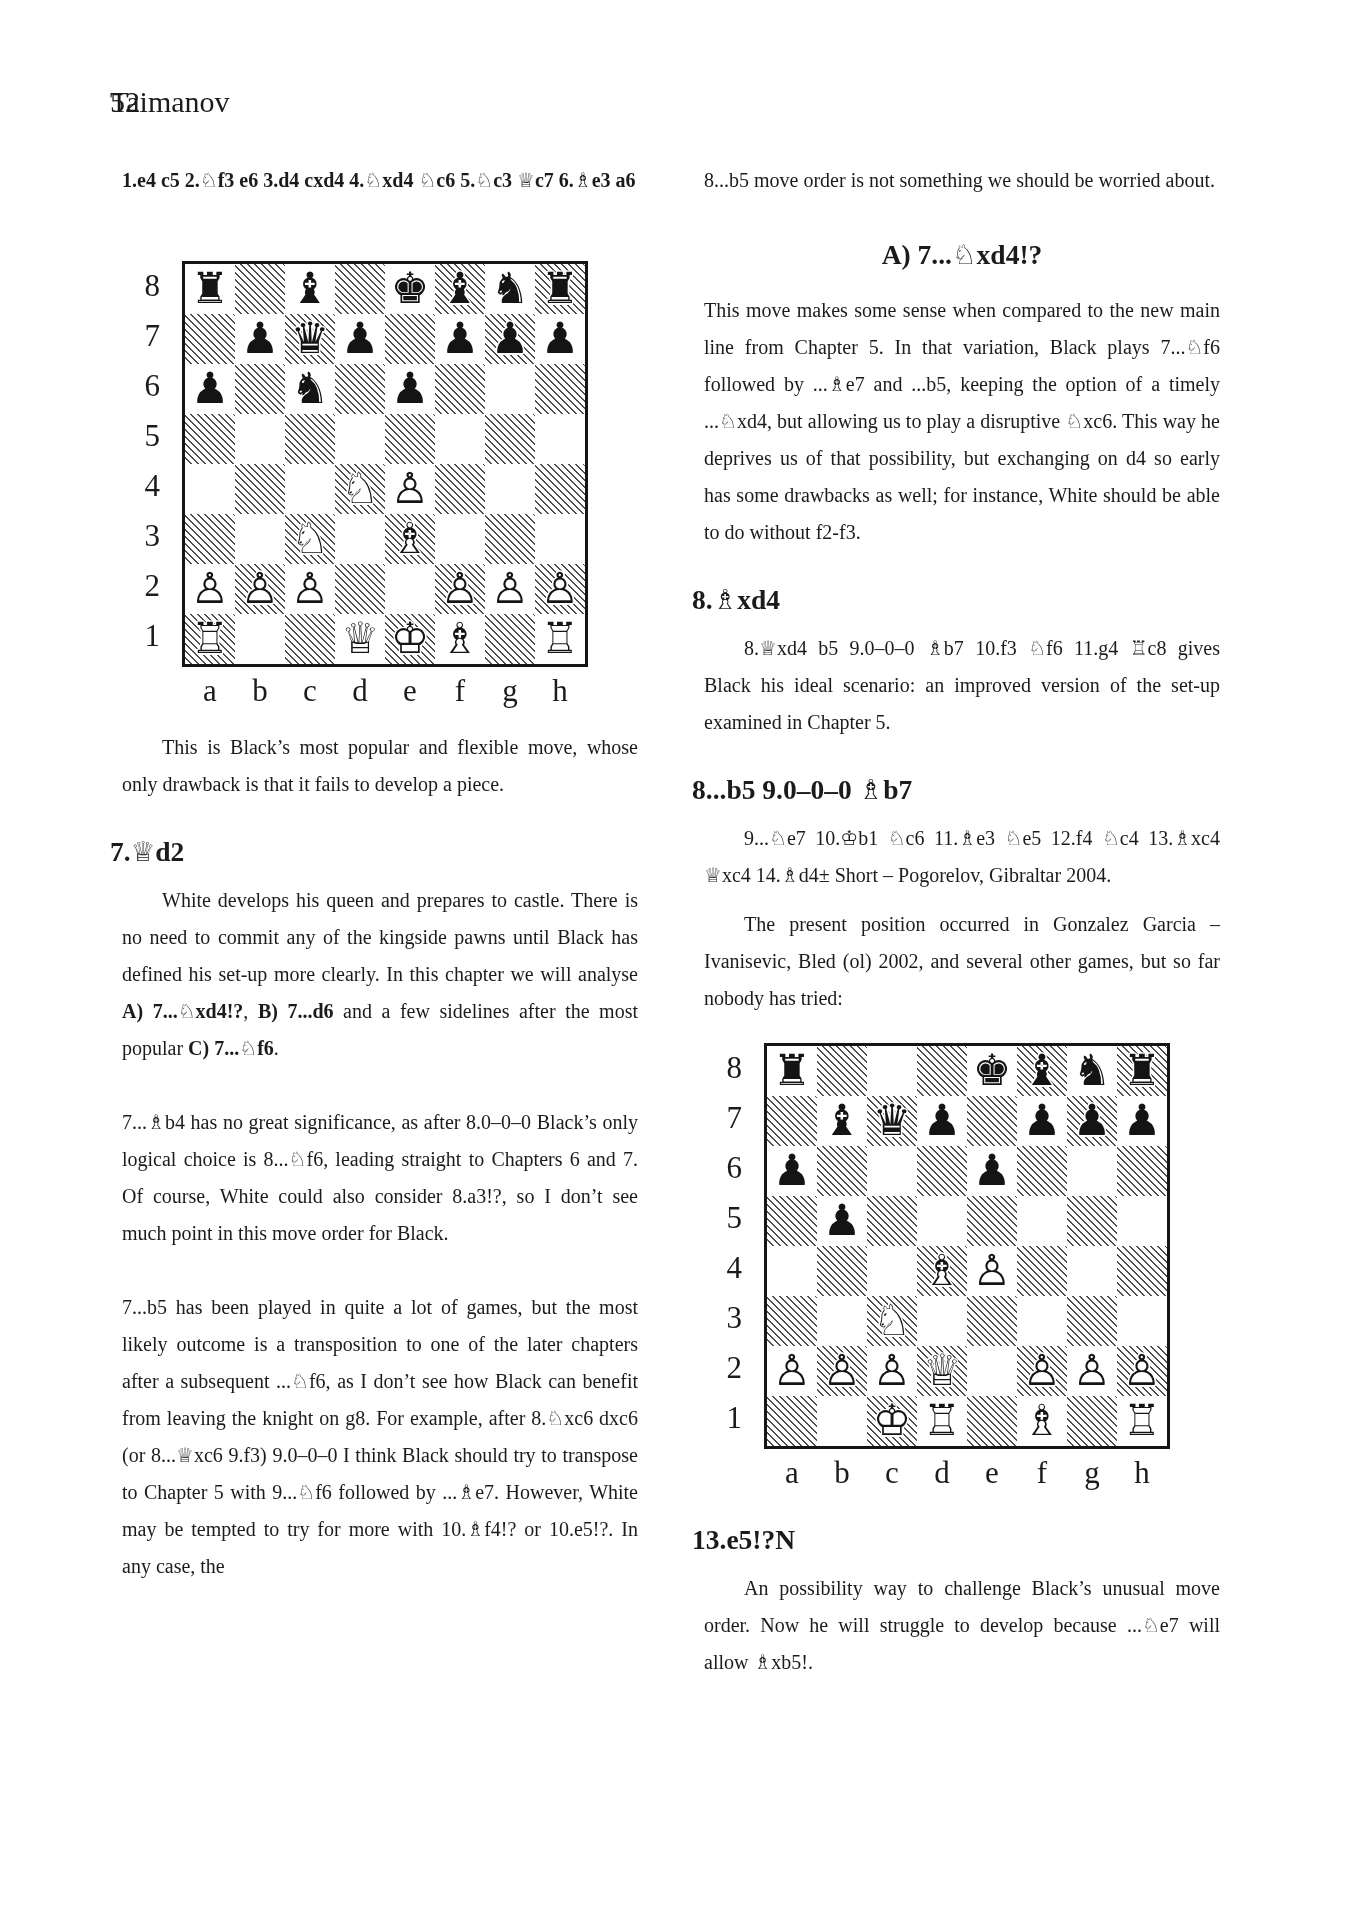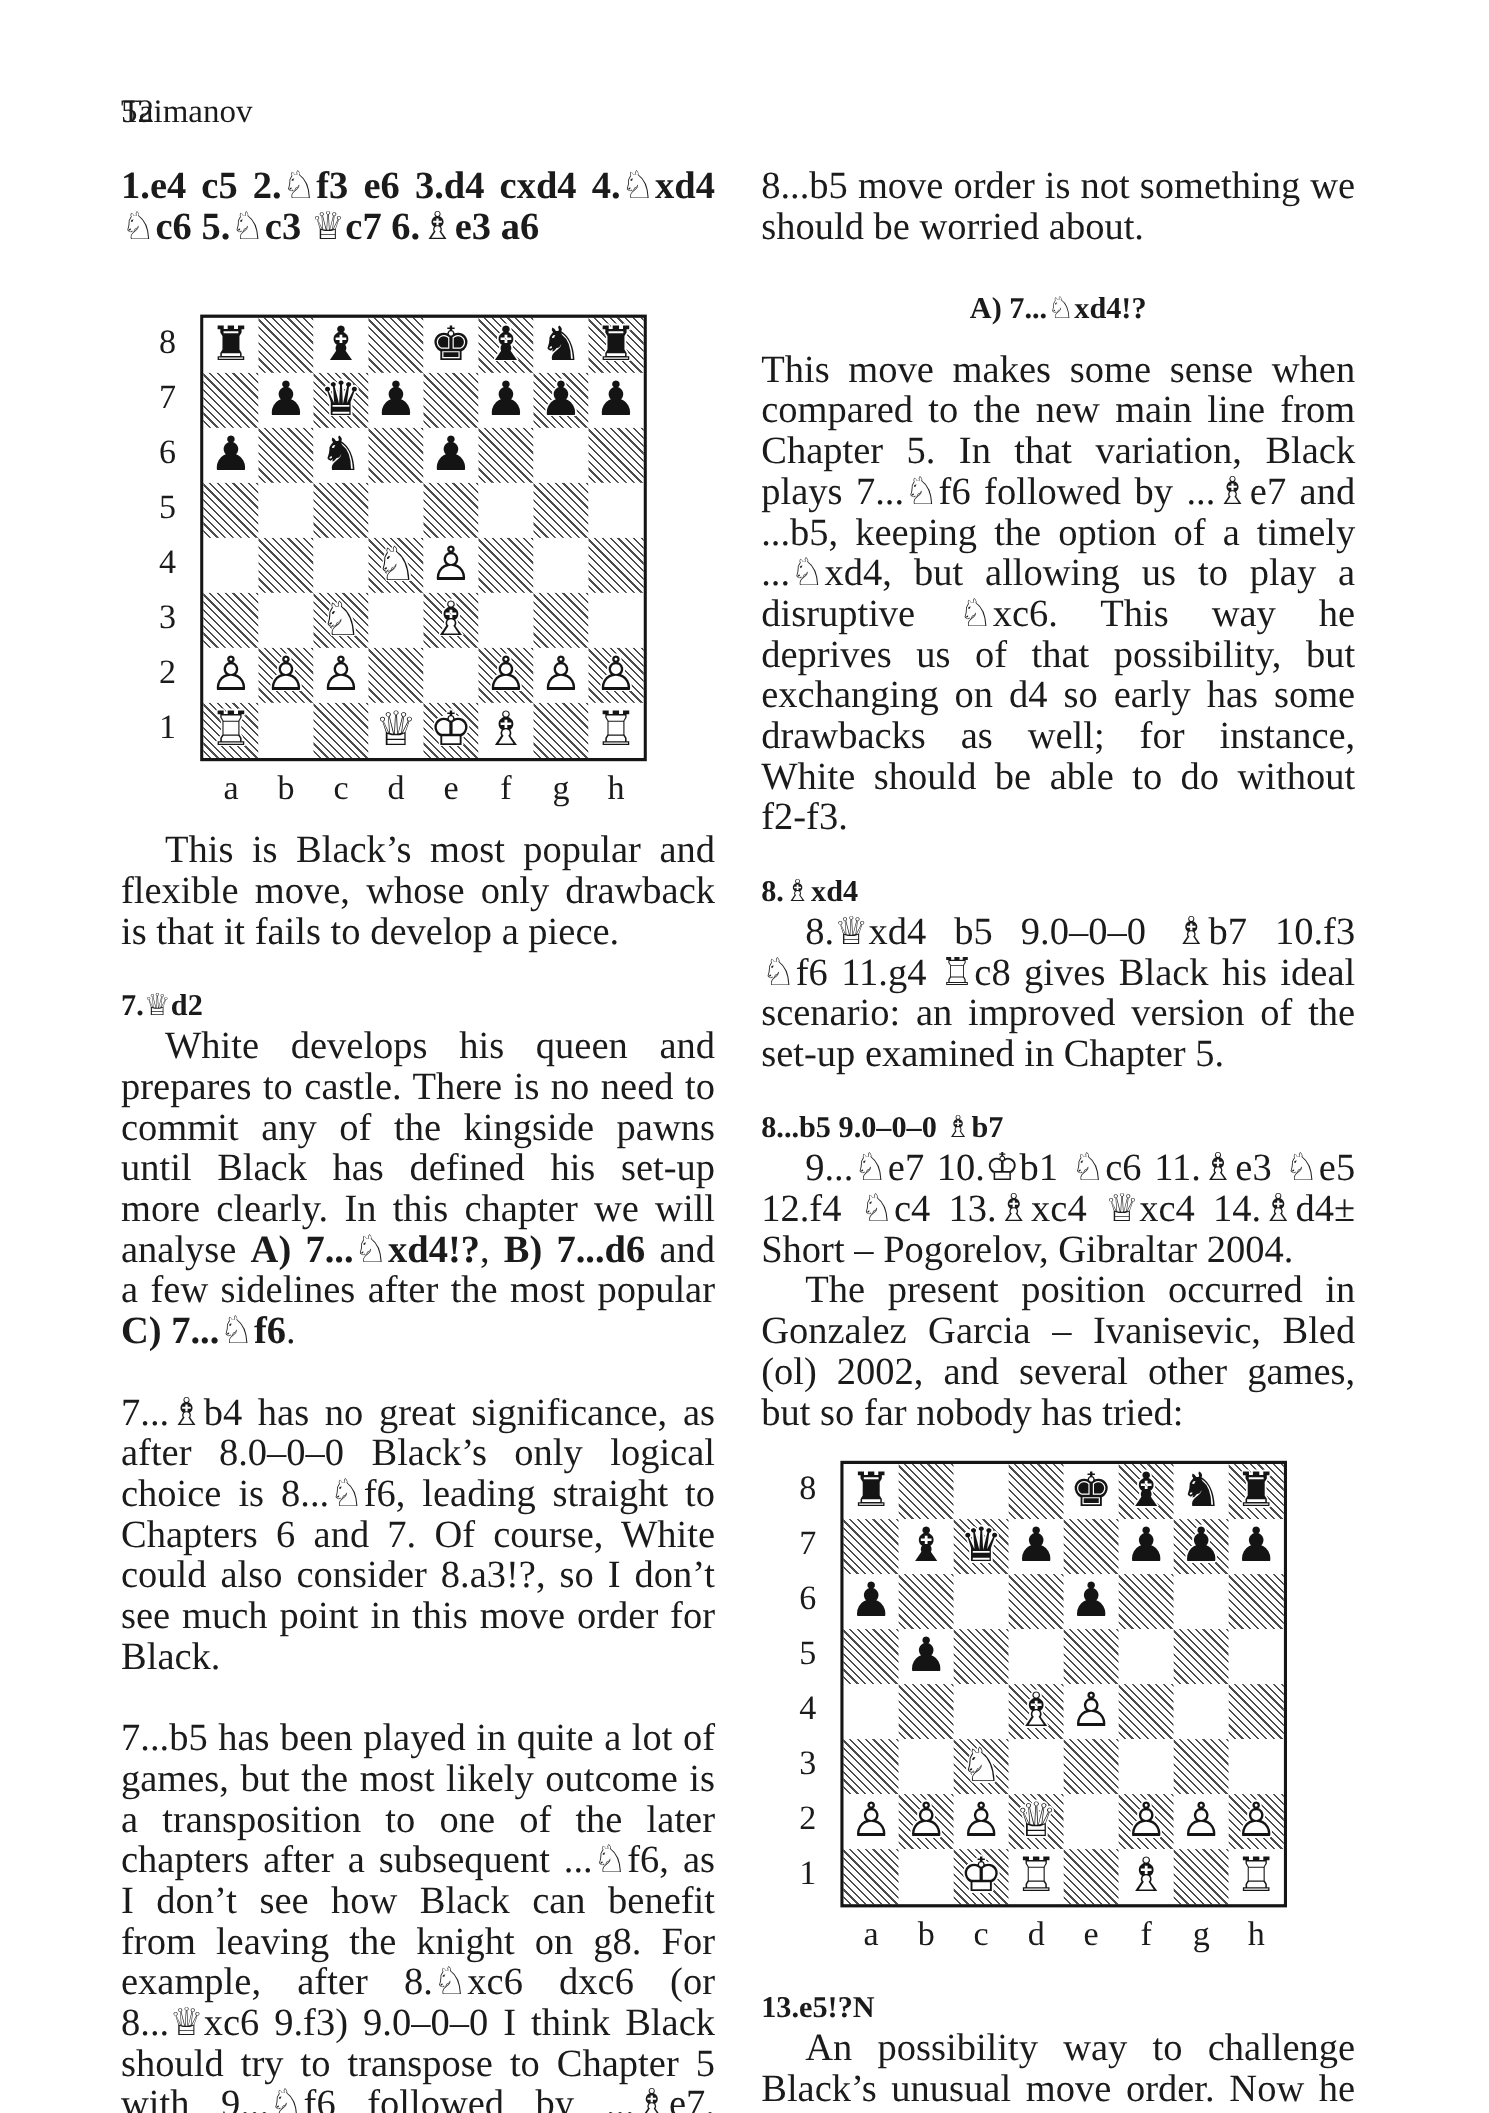--- a/index.html
+++ b/index.html
@@ -11,21 +11,21 @@
   .page{position:absolute;inset:0;}
   .running-head{
     position:absolute;left:110px;top:82px;width:1122px;height:40px;
     font-size:30px;line-height:40px;
   }
   .page-number{position:absolute;left:0;top:0;}
   .rh-title{position:absolute;left:0;right:0;text-align:left;}
   .col{position:absolute;top:150px;width:540px;}
   .col-left{left:110px;}
   .col-right{left:692px;}
-  p{margin:0;font-size:35px;line-height:37px;}
+  p{margin:12px;font-size:20px;line-height:37px;}
   .just{text-align:justify;}
   .indent{text-indent:40px;}
   .gap{margin-top:37px;}
   .moves{font-weight:bold;}
   h3{margin:30px 0 0 0;font-size:27.5px;line-height:37px;font-weight:bold;}
   h3.centered-heading{text-align:center;margin:37px 0 19px 0;}
   b{font-weight:bold;}
 
   
   figure.diagram{margin:0;padding:0;}

